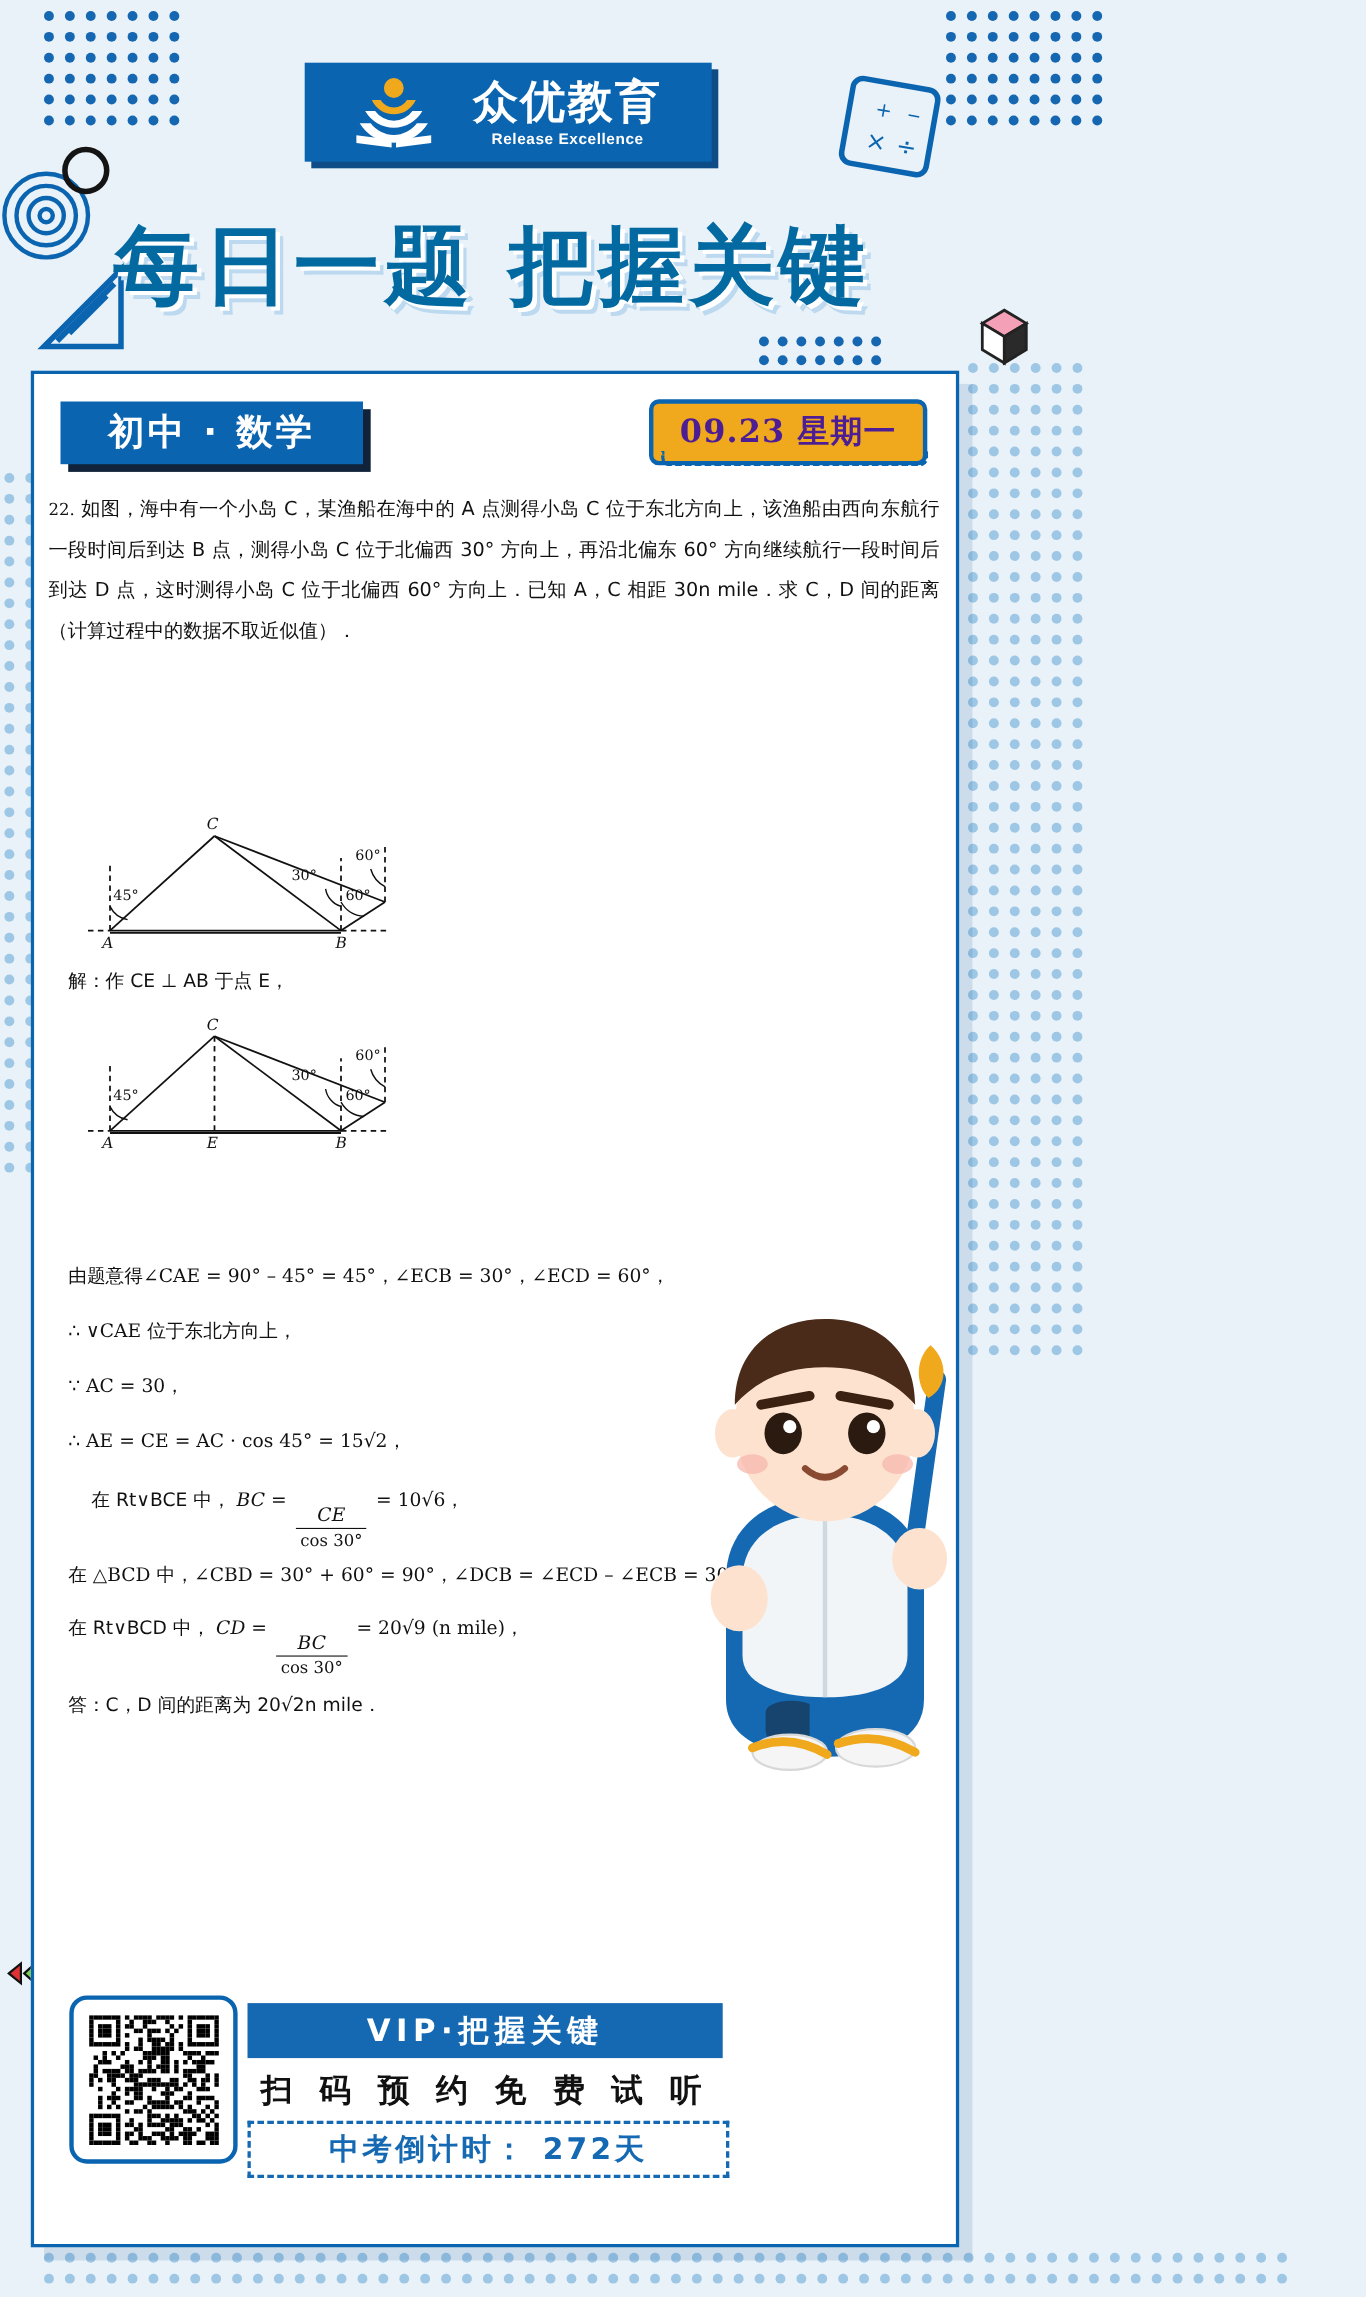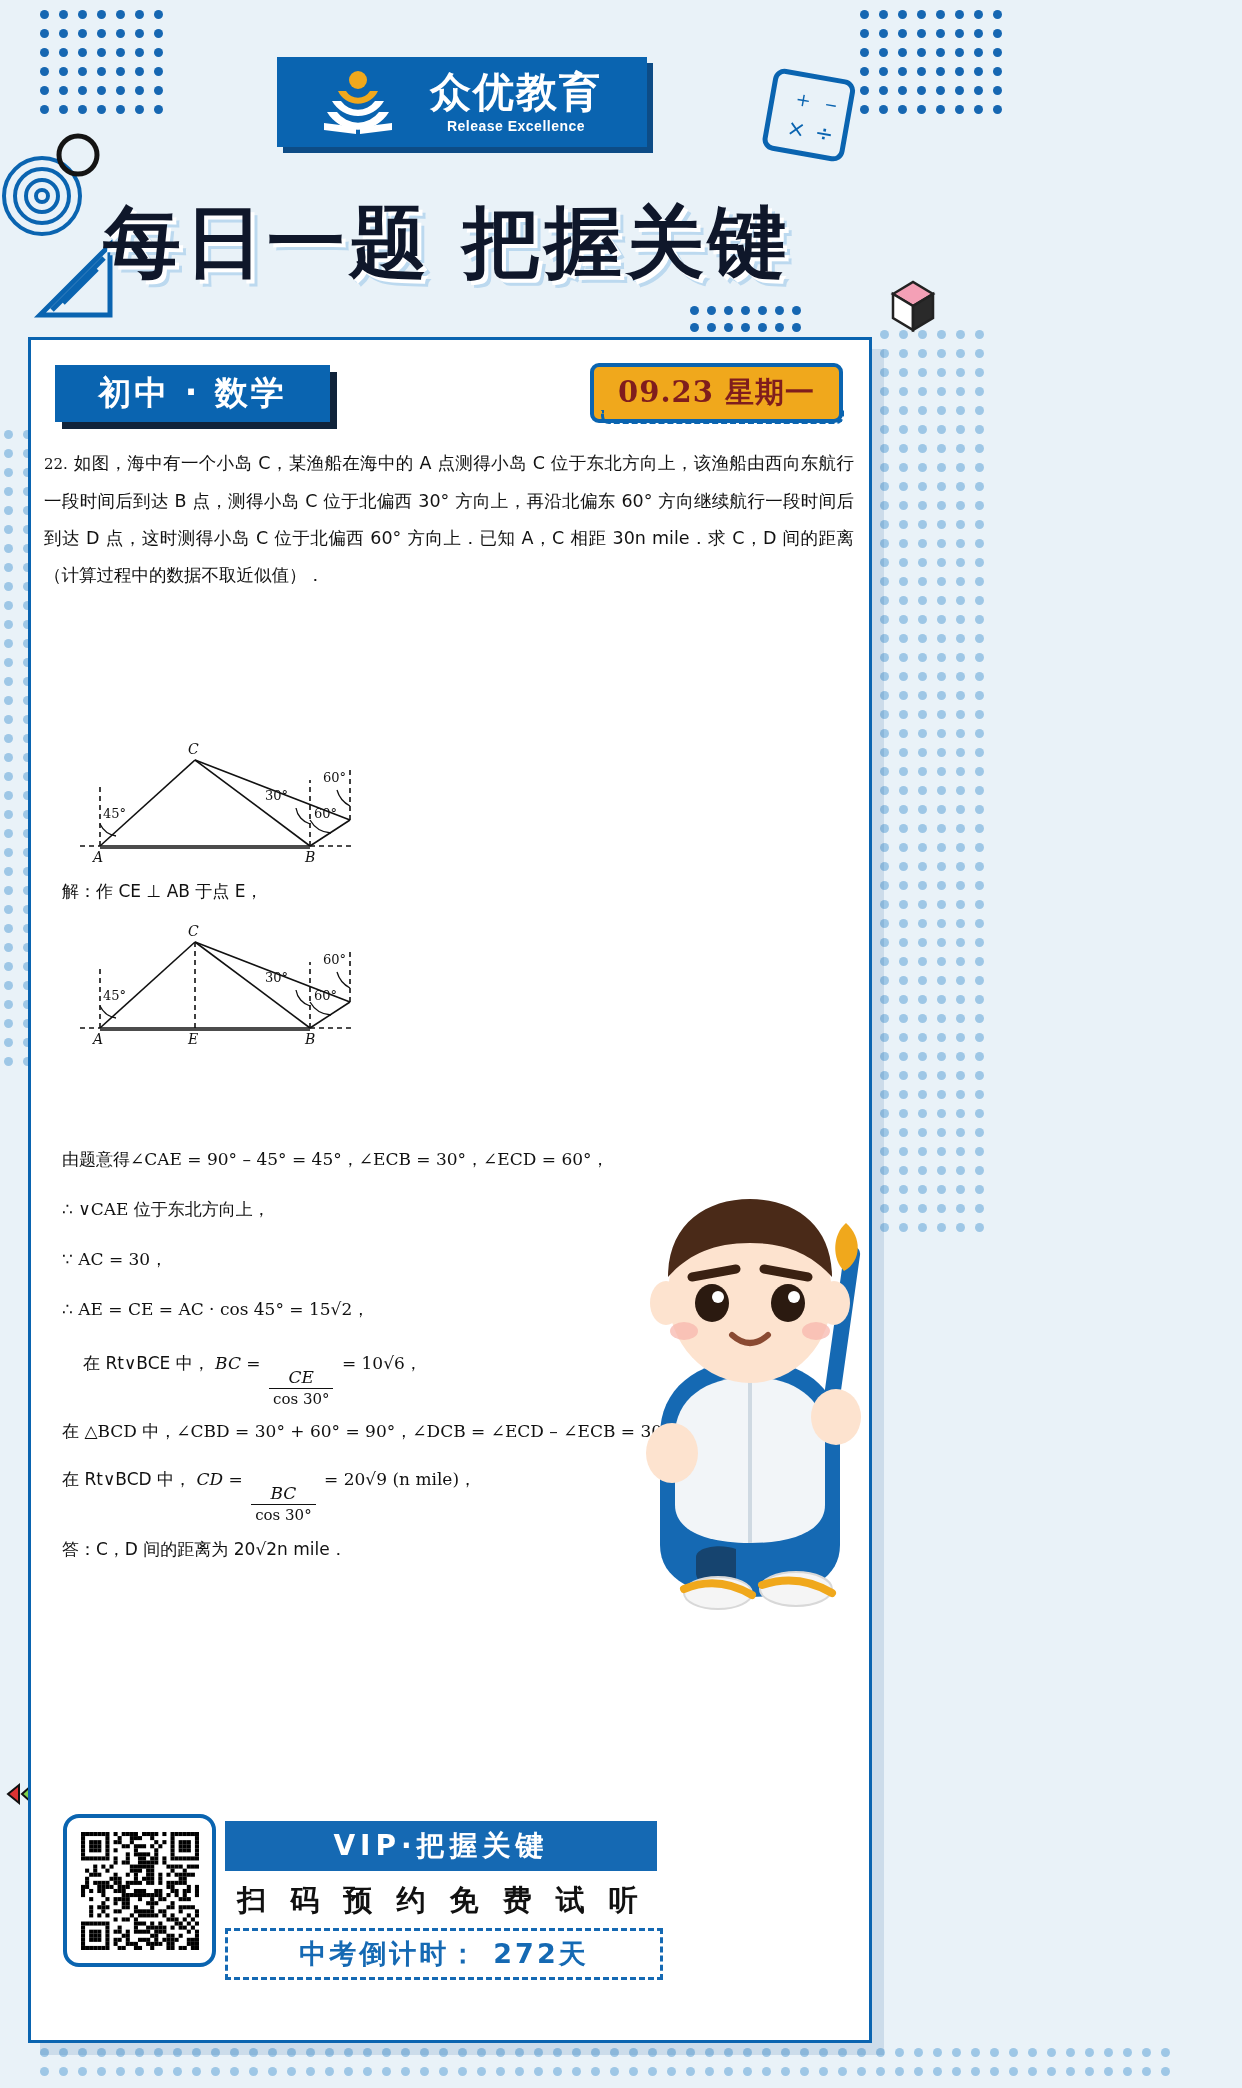--- a/index.html
+++ b/index.html
@@ -23,40 +23,40 @@
   #logo-mark{width:72px;height:66px;position:relative;flex:none;}
   #logo-text{display:flex;flex-direction:column;align-items:center;line-height:1;margin-left:22px;}
   #logo-cn{color:#fff;font-size:41px;font-weight:bold;letter-spacing:2px;
            font-family:"DejaVu Sans",sans-serif;}
   #logo-en{color:#fff;font-size:14px;font-weight:bold;letter-spacing:.5px;margin-top:6px;}
 
   
   #headline{
     position:absolute;left:103px;top:196px;width:740px;height:92px;
     font-family:"DejaVu Sans",sans-serif;
-    font-size:78px;font-weight:bold;color:#0f172a;letter-spacing:4px;
+    font-size:78px;font-weight:bold;color:#0369a1;letter-spacing:4px;
     white-space:nowrap;line-height:92px;
     text-shadow:4px 4px 0 #ffffff, 7px 7px 0 #bcd9ef;
   }
   
   #card{
     position:absolute;left:28px;top:337px;width:838px;height:1700px;
     background:#fff;border:3px solid #0a64b0;
     box-shadow:12px 12px 0 rgba(12,80,140,.13);
   }
   #subject-badge{
     position:absolute;left:55px;top:365px;width:275px;height:57px;
     background:#0a64b0;box-shadow:7px 7px 0 #10233a;
     color:#fff;font-family:"DejaVu Sans",sans-serif;font-size:33px;font-weight:bold;
     letter-spacing:3px;display:flex;align-items:center;justify-content:center;
   }
   #date-badge{
     position:absolute;left:590px;top:363px;width:245px;height:52px;
     background:#f0a81c;border:4px solid #0a64b0;border-radius:9px;
-    color:#7f1d1d;font-family:"DejaVu Serif","Liberation Serif",serif;
+    color:#4c1d95;font-family:"DejaVu Serif","Liberation Serif",serif;
     font-size:29px;font-weight:bold;letter-spacing:1px;
     display:flex;align-items:center;justify-content:center;
   }
   #date-shadow{
     position:absolute;left:601px;top:410px;width:237px;height:11px;
     border:3px dashed #0a64b0;border-top:none;border-radius:0 0 8px 8px;
   }
 
   
   #problem{

